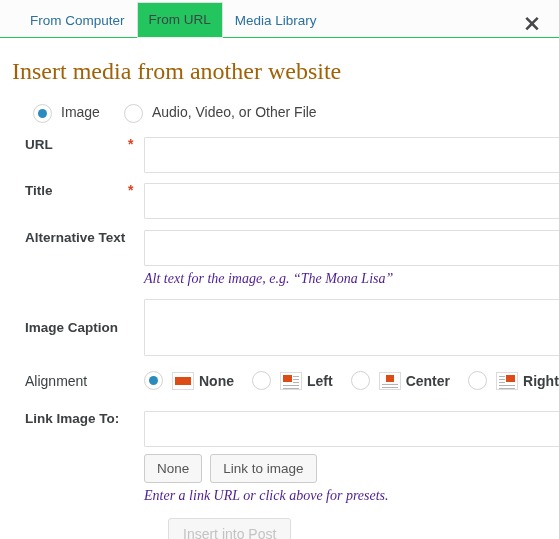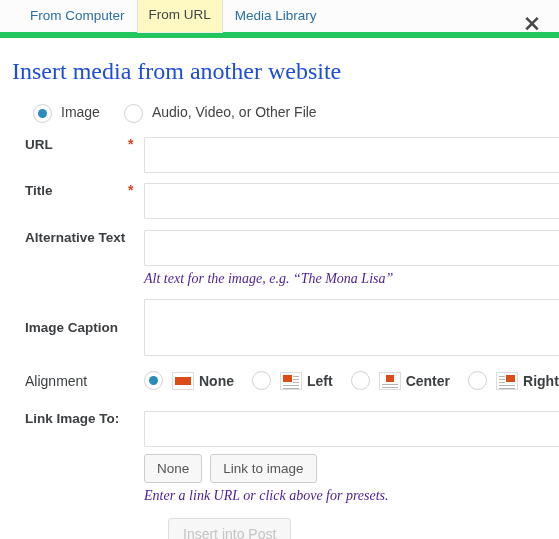--- a/index.html
+++ b/index.html
@@ -15,21 +15,21 @@
     color: #32373c;
     overflow: hidden;
     position: relative;
   }
 
   
   .tabbar {
     position: relative;
     height: 38px;
     background: #fcfcfc;
-    border-bottom: 6px solid #22c55e;
+    border-bottom: 1px solid #22c55e;
     box-sizing: border-box;
   }
   .tabs {
     position: absolute;
     left: 18px;
     bottom: -1px;
     display: flex;
     align-items: flex-end;
   }
   .tab {
@@ -38,21 +38,21 @@
     padding: 10px 11px 11px 11px;
     color: #2b70a0;
     cursor: pointer;
     border: 1px solid transparent;
     border-bottom: none;
     background: transparent;
     white-space: nowrap;
   }
   .tab.active {
     color: #3f4549;
-    background: #fef9c3;
+    background: #22c55e;
     border-color: #dfdfdf;
     border-bottom: 1px solid #eeeeee;
   }
   .close-btn {
     position: absolute;
     right: 17px;
     top: 13px;
     width: 20px;
     height: 20px;
     cursor: pointer;
@@ -62,21 +62,21 @@
   .close-btn svg { display: block; }
 
   
   .content {
     padding: 0;
   }
   .page-title {
     font-family: "Liberation Serif", serif;
     font-size: 24px;
     font-weight: normal;
-    color: #1d4ed8;
+    color: #a16207;
     margin: 19px 0 0 12px;
     line-height: 1.2;
   }
 
   
   .mediatype-row {
     display: flex;
     align-items: center;
     margin: 18px 0 0 33px;
   }

